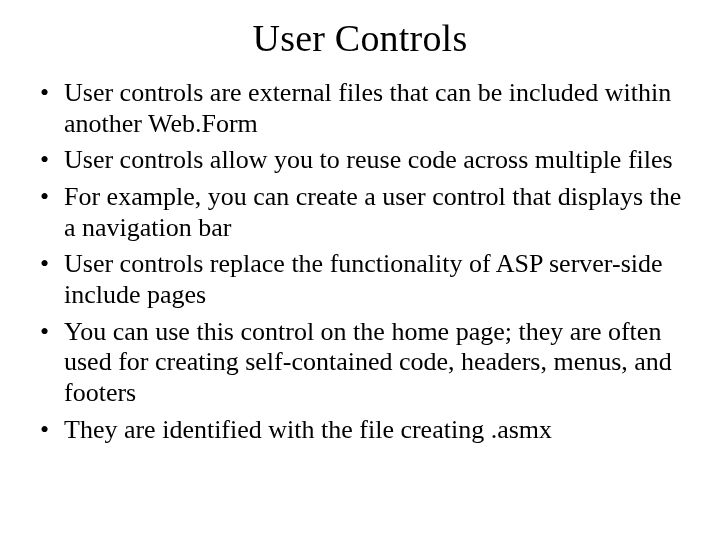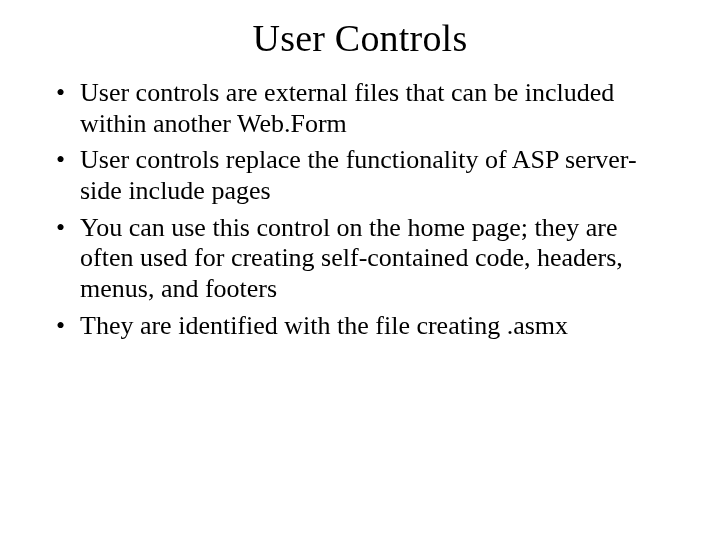--- a/index.html
+++ b/index.html
@@ -19,21 +19,21 @@
   }
   .title {
     text-align: center;
     font-size: 38px;
     font-weight: 400;
     margin: 0 0 18px 0;
     letter-spacing: 0.2px;
   }
   ul.bullets {
     list-style: none;
-    margin: 16px;
+    margin: 0;
     padding: 0 0 0 10px;
   }
   ul.bullets li {
     position: relative;
     font-size: 26px;
     line-height: 1.18;
     padding-left: 26px;
     margin: 0 0 6px 0;
   }
   ul.bullets li::before {
@@ -45,17 +45,19 @@
     line-height: 1.18;
   }
 </style>
 </head>
 <body>
 
 <div class="slide">
   <h1 class="title">User Controls</h1>
   <ul class="bullets">
     <li>User controls are external files that can be included within another Web.Form</li>
+    <li>User controls allow you to reuse code across multiple files</li>
+    <li>For example, you can create a user control that displays the a navigation bar</li>
     <li>User controls replace the functionality of ASP server-side include pages</li>
     <li>You can use this control on the home page; they are often used for creating self-contained code, headers, menus, and footers</li>
     <li>They are identified with the file creating .asmx</li>
   </ul>
 </div>
 
 </body></html>

